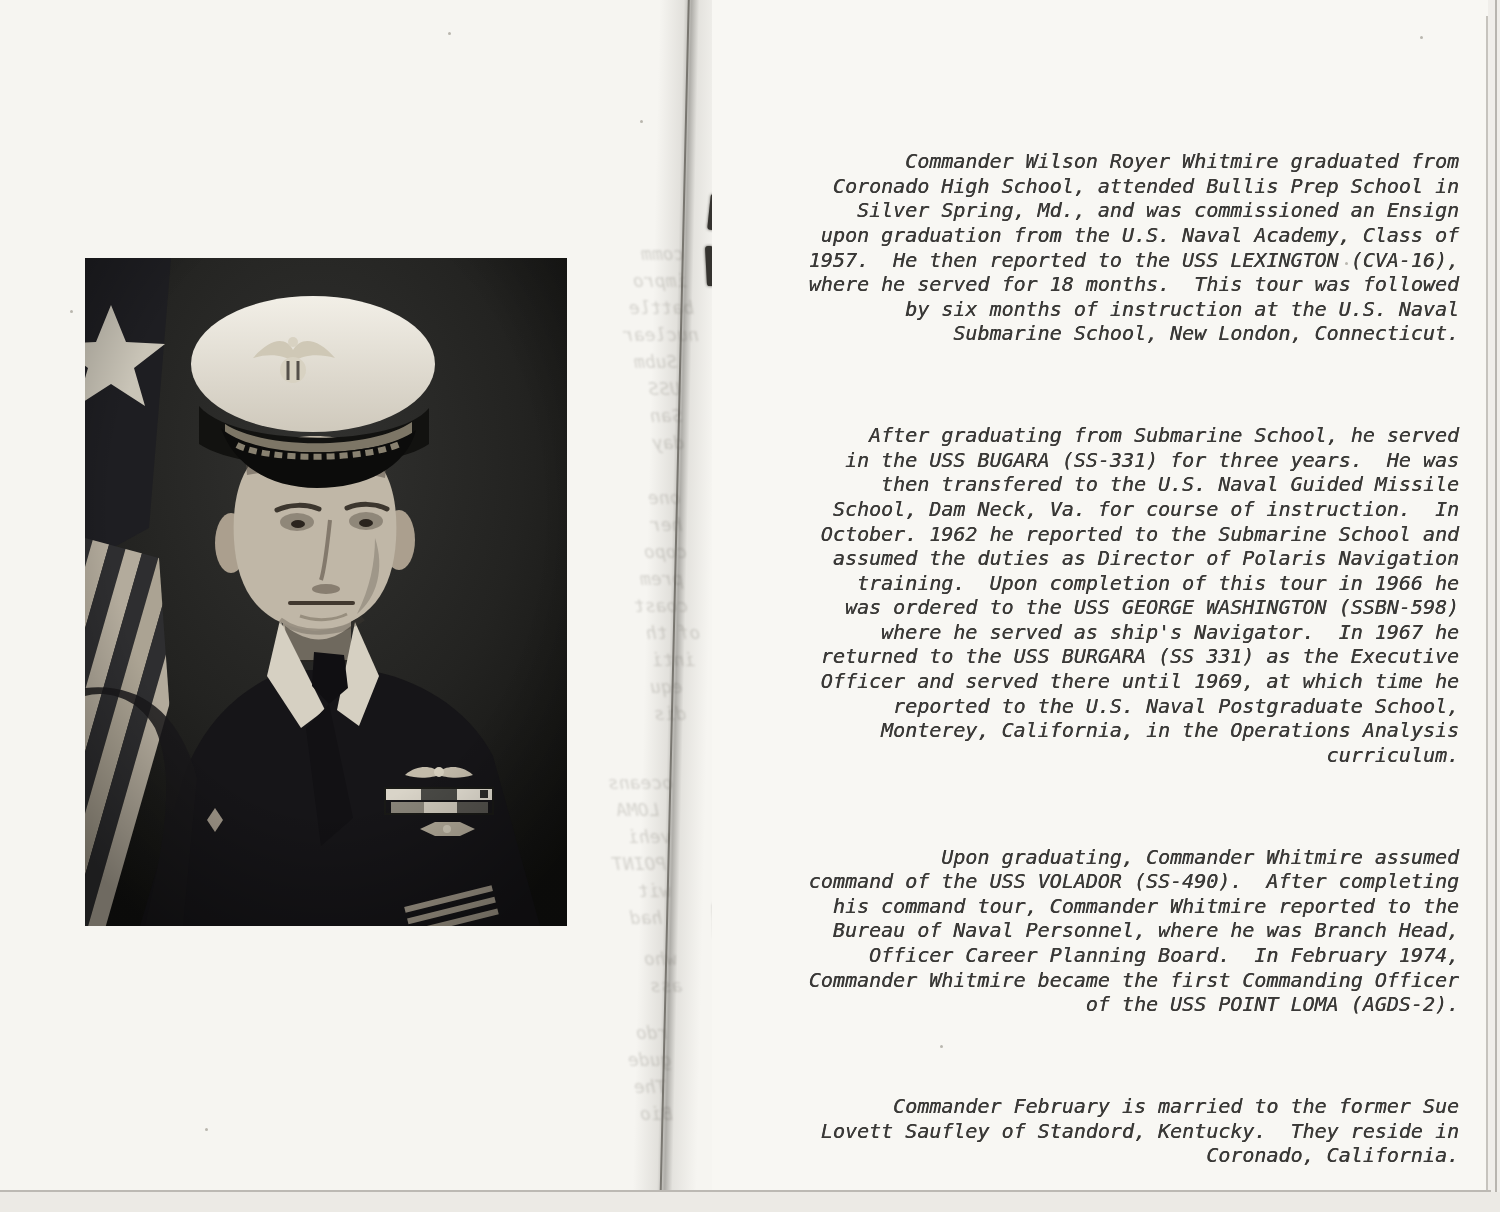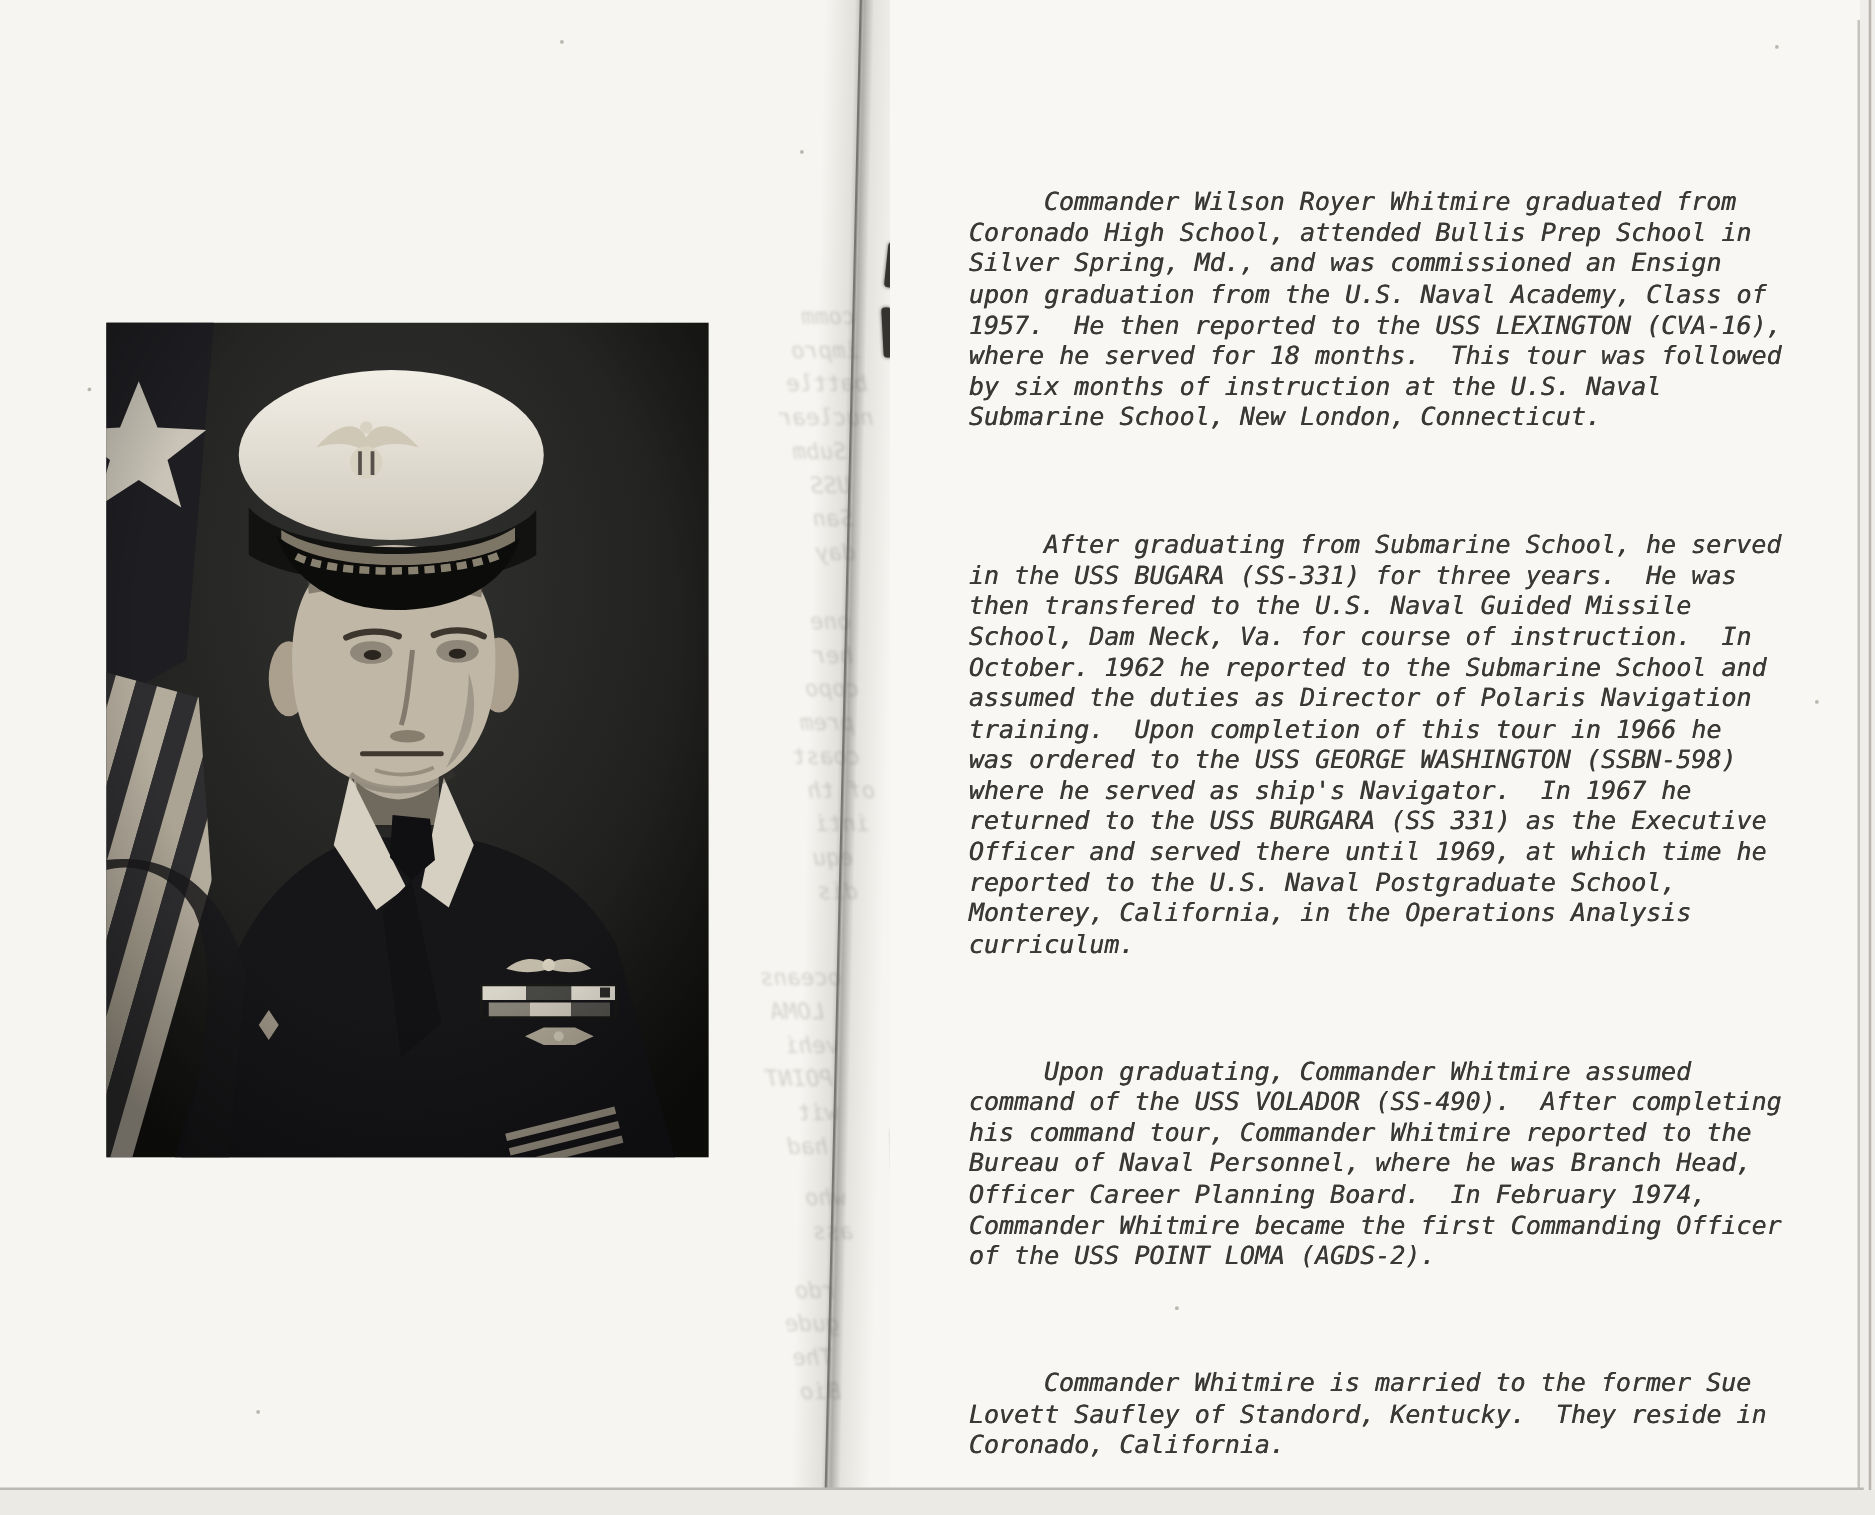--- a/index.html
+++ b/index.html
@@ -18,21 +18,21 @@
         box-shadow:0 0 3px rgba(60,58,52,.9);}
   .staple.s1{left:709px;top:194px;height:36px;transform:rotate(6deg);}
   .staple.s2{left:706px;top:246px;height:40px;transform:rotate(-3deg);}
   .staple.s3{left:716px;top:845px;height:34px;transform:rotate(4deg);}
   .staple.s4{left:714px;top:903px;height:36px;transform:rotate(-2deg);}
   .photo{position:absolute;left:85px;top:258px;width:482px;height:668px;margin:0;}
   .photo svg{width:100%;height:100%;display:block;}
   .bio{position:absolute;left:775px;top:100px;width:684px;color:#3a3937;font-size:20px;
         line-height:24.6px;font-style:italic;white-space:pre-wrap;
         text-shadow:0.3px 0 0 currentColor;}
-  .bio p{margin:0 0 28px 0;text-indent:60px;}
+  .bio p{margin:0 0 28px 0;text-indent:60px;text-align:right;}
   .ghost{position:absolute;transform:scaleX(-1);color:#85827a;opacity:.30;filter:blur(1.1px);
         font-size:18px;font-style:italic;white-space:nowrap;}
   .speck{position:absolute;width:3px;height:3px;border-radius:50%;background:#aaa69e;opacity:.8;}
   .bottom-strip{position:absolute;left:0;top:1192px;width:1500px;height:20px;background:#eceae5;}
   .bottom-edge-line{position:absolute;left:0;top:1190px;width:1491px;height:2px;background:#bcb9b3;}
   .right-strip{position:absolute;left:1488px;top:0;width:12px;height:1212px;background:#f0eeea;}
   .right-edge-line{position:absolute;left:1486px;top:16px;width:2px;height:1196px;background:#c6c3bd;}
   .right-edge-line2{position:absolute;left:1495px;top:0;width:2px;height:1212px;background:#b8b5af;}
 </style>
 </head>
@@ -220,21 +220,21 @@
 reported to the U.S. Naval Postgraduate School,
 Monterey, California, in the Operations Analysis
 curriculum.</p>
     <p>Upon graduating, Commander Whitmire assumed
 command of the USS VOLADOR (SS-490).  After completing
 his command tour, Commander Whitmire reported to the
 Bureau of Naval Personnel, where he was Branch Head,
 Officer Career Planning Board.  In February 1974,
 Commander Whitmire became the first Commanding Officer
 of the USS POINT LOMA (AGDS-2).</p>
-    <p>Commander Whitmire is married to the former Sue
+    <p>Commander February is married to the former Sue
 Lovett Saufley of Standord, Kentucky.  They reside in
 Coronado, California.</p>
   </div>
 
   <div class="right-strip"></div>
   <div class="right-edge-line"></div>
   <div class="right-edge-line2"></div>
   <div class="bottom-strip"></div>
   <div class="bottom-edge-line"></div>
 

